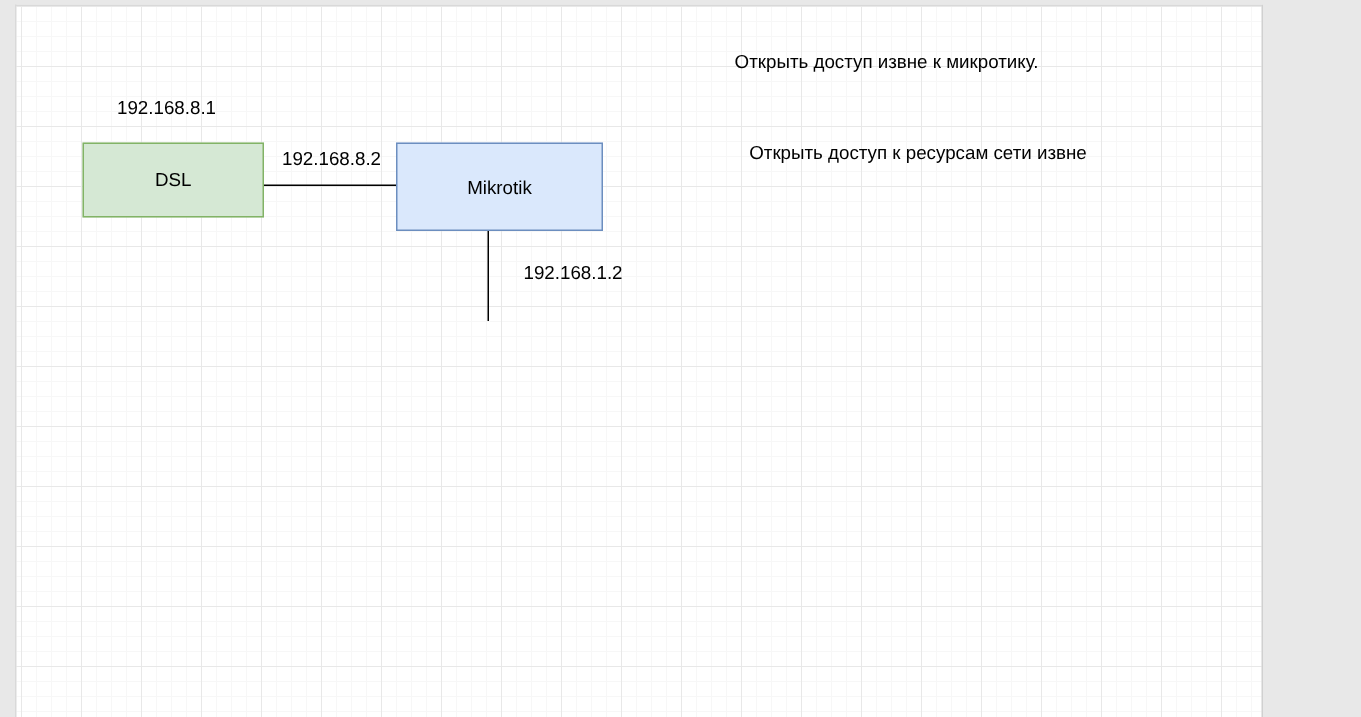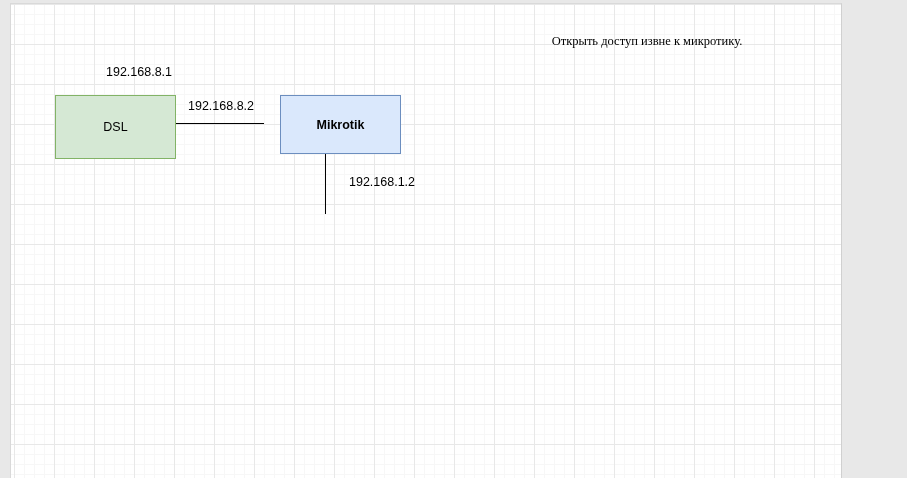--- a/index.html
+++ b/index.html
@@ -37,53 +37,52 @@
   .node {
     position: absolute;
     box-sizing: border-box;
     display: flex;
     align-items: center;
     justify-content: center;
     font-size: 12.5px;
     color: #000000;
   }
   .node-dsl {
-    left: 44px; top: 91px; width: 121px; height: 64px;
+    left: 44px; top: 91px; width: 121px; height: 50px;
     background: #d5e8d4;
     border: 1px solid #82b366;
   }
   .node-mikrotik {
-    left: 269px; top: 91px; width: 121px; height: 59px;
+    left: 253px; top: 91px; width: 138px; height: 59px;
     background: #dae8fc;
     border: 1px solid #6c8ebf;
-    font-weight: bold;
   }
   .node-localnet {
     left: 227px; top: 209px; width: 176px; height: 176px;
     background: #fff2cc;
     border: 1px solid #d6b656;
     border-radius: 50%;
   }
   .edge {
     position: absolute;
     background: #000000;
   }
   .edge-h { left: 165px; top: 119px; width: 88px; height: 1px; }
   .edge-v { left: 314px; top: 150px; width: 1px; height: 60px; }
   .lbl, .note {
     position: absolute;
     transform: translate(-50%, -50%);
     white-space: nowrap;
     font-size: 12.5px;
     color: #000000;
   }
-  .lbl-ip1 { left: 128px; top: 68px; text-align: right; }
+  .lbl-ip1 { left: 100px; top: 68px; text-align: right; }
   .lbl-ip2 { left: 210px; top: 102px; }
   .lbl-ip3 { left: 371px; top: 178px; text-align: right; }
-  .note-1 { left: 636px; top: 37px; font-family: Liberation Serif, serif; }
+  .note-1 { left: 580px; top: 37px; }
   .note-2 { left: 601px; top: 98px; }
 </style>
 </head>
 <body>
 
 <div class="screen">
   <div class="canvas">
 
     <div class="edge edge-h"></div>
     <div class="edge edge-v"></div>
@@ -93,15 +92,16 @@
     </div>
     <div class="node node-mikrotik">
       <span>Mikrotik</span>
     </div>
 
     <div class="lbl lbl-ip1">192.168.8.1</div>
     <div class="lbl lbl-ip2">192.168.8.2</div>
     <div class="lbl lbl-ip3">192.168.1.2</div>
 
     <div class="note note-1">Открыть доступ извне к микротику.</div>
+    <div class="note note-2">Открыть доступ к ресурсам сети извне</div>
 
   </div>
 </div>
 
 </body></html>

